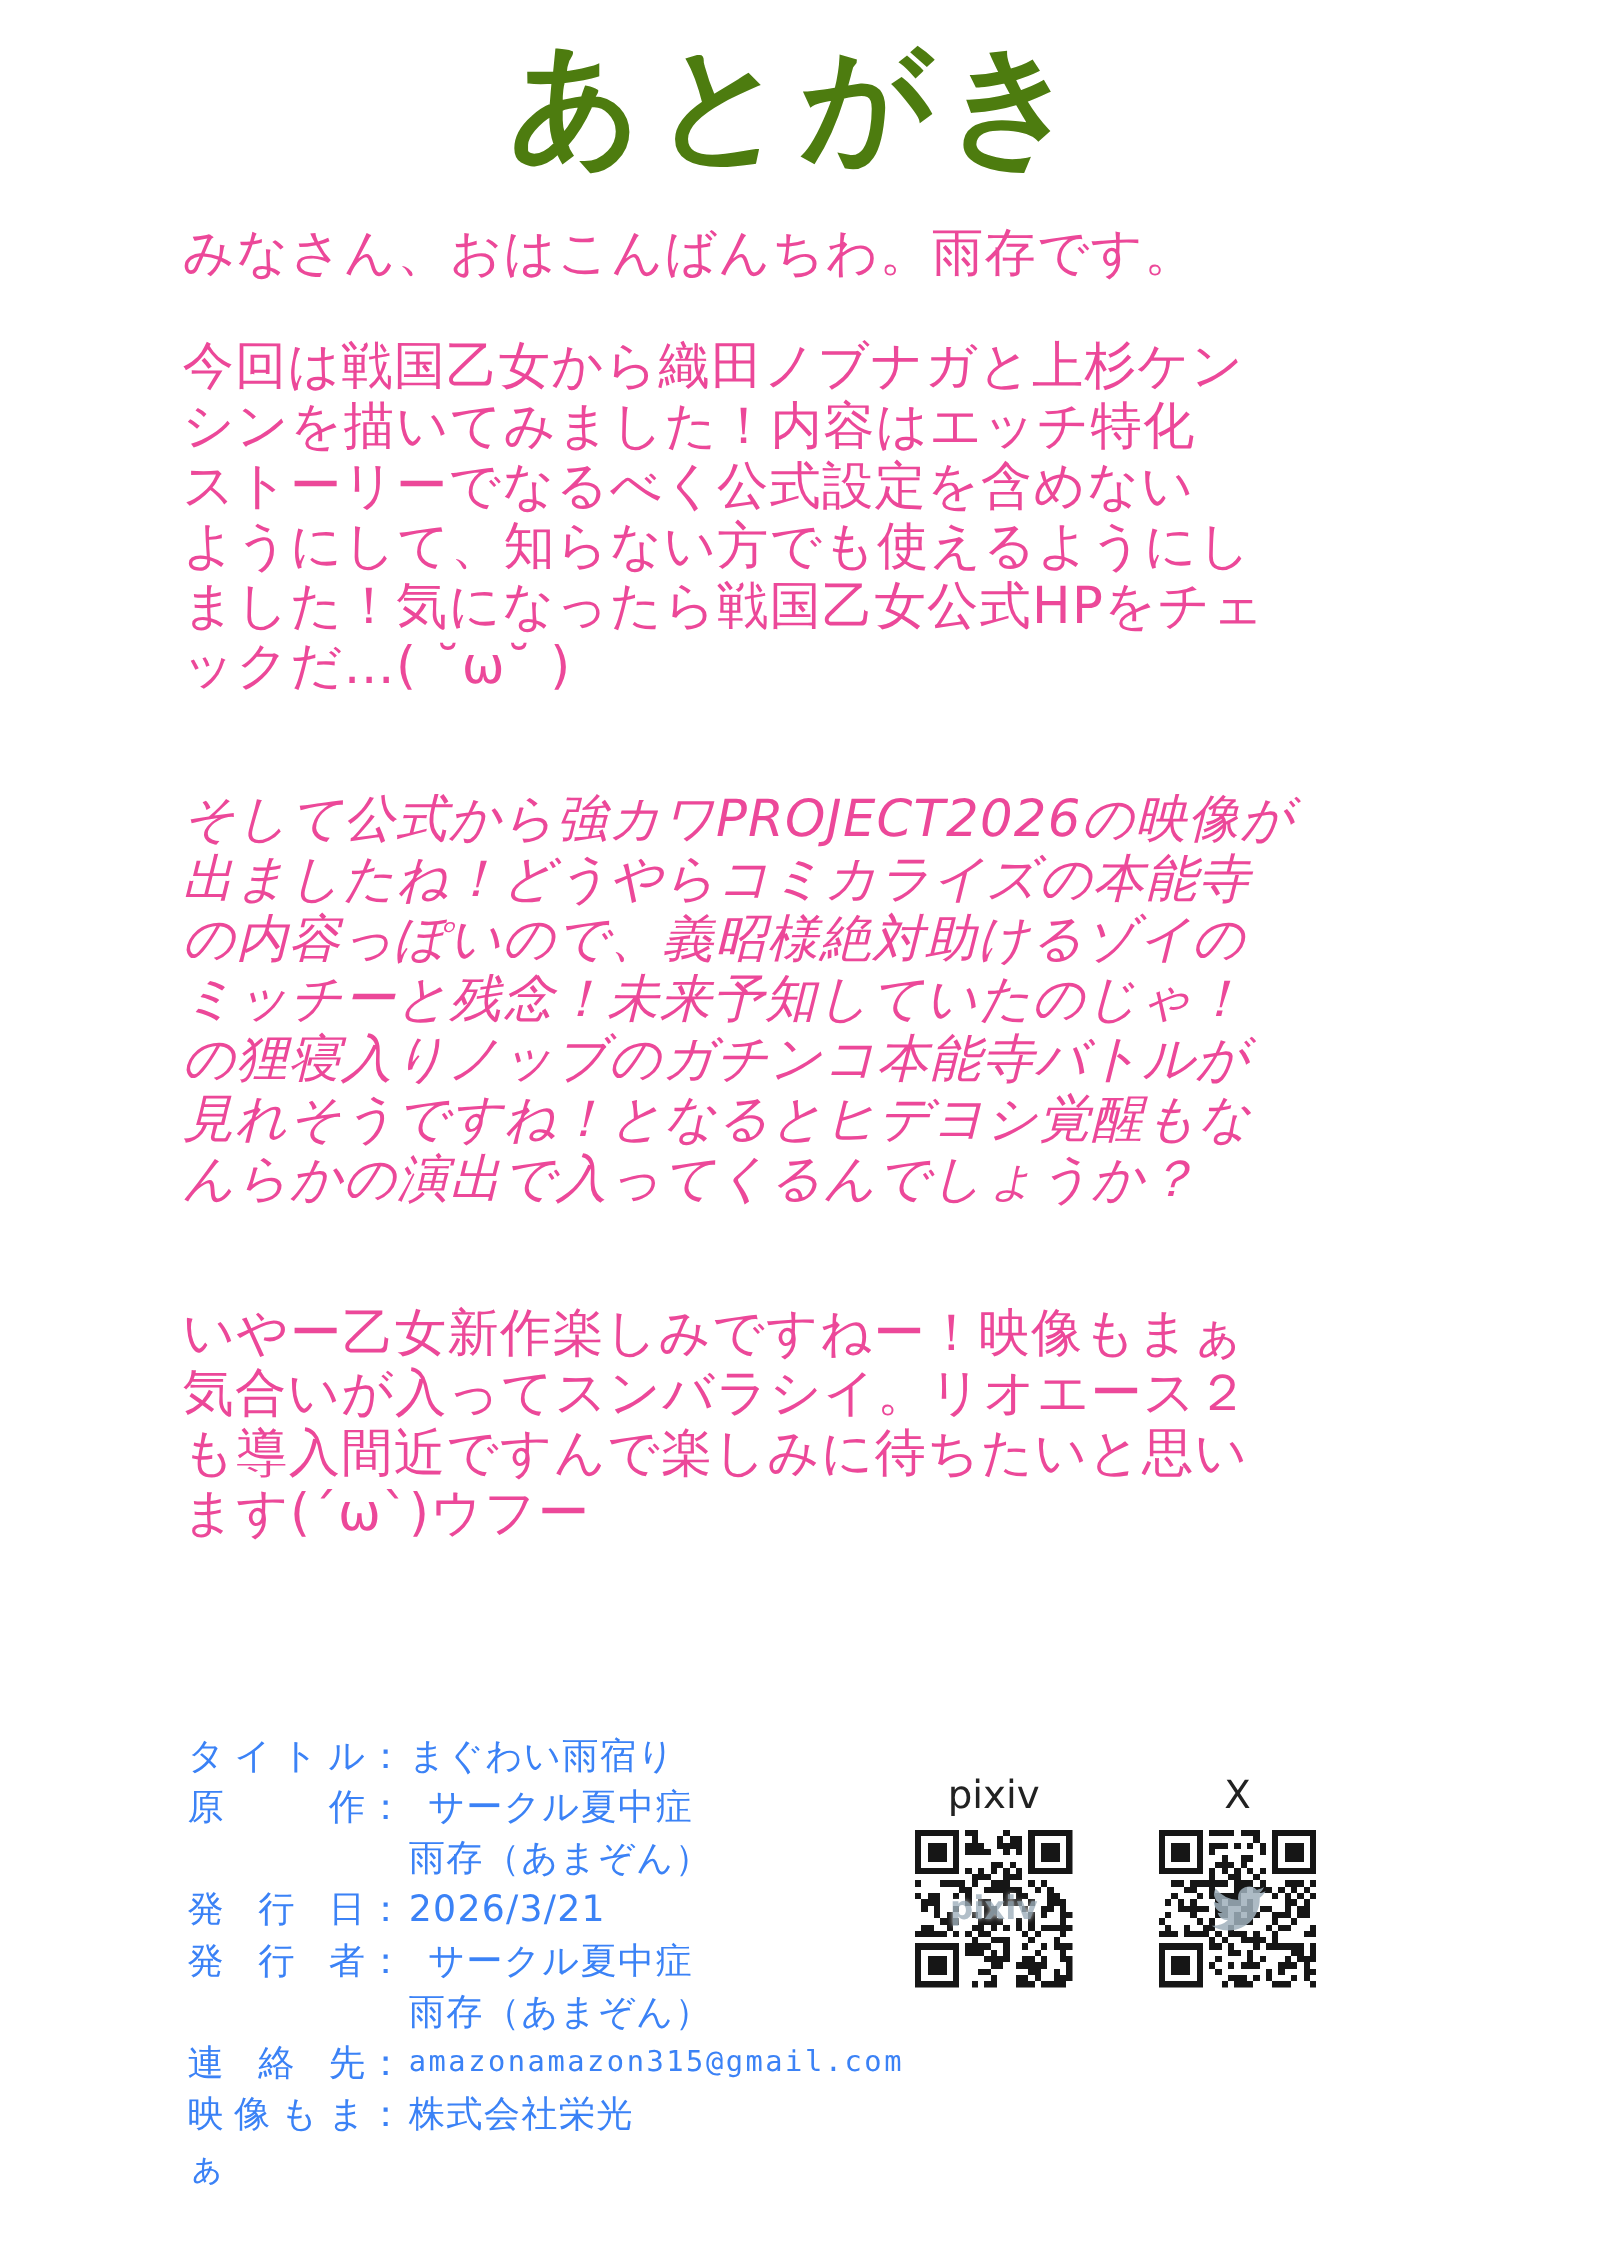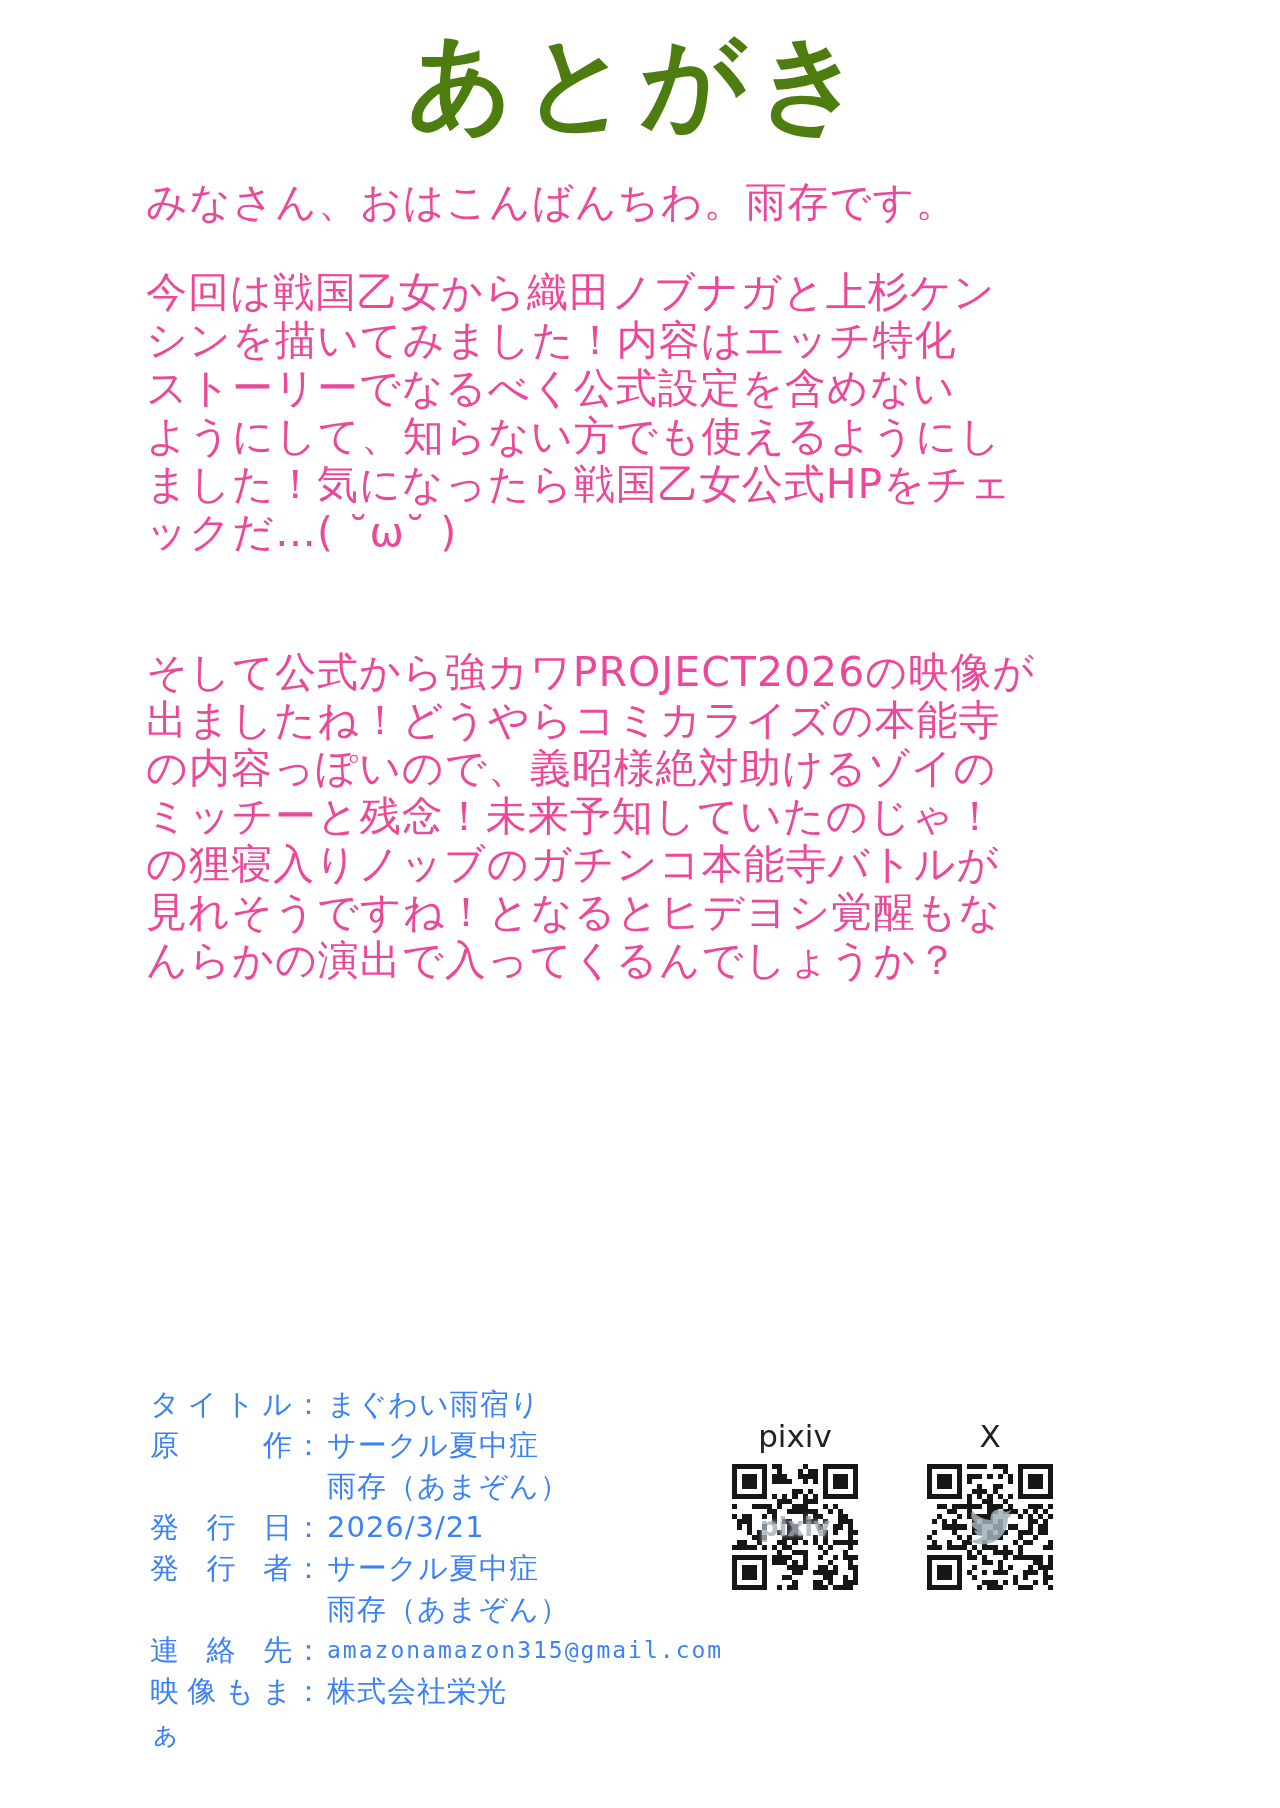--- a/index.html
+++ b/index.html
@@ -36,41 +36,41 @@
     margin: 0;
     font-size: 41px;
     line-height: 48px;
     font-weight: 500;
     white-space: pre-line;
     letter-spacing: 1px;
     color: #ec4899;
   }
   .para-1 { top: 178px; }
   .para-2 { top: 268px; }
-  .para-3 { top: 648px; }
+  .para-3 { top: 631px; font-style: italic; }
   .para-4 { top: 1042px; }
 
   .colophon {
     position: absolute;
     left: 150px;
     top: 1384px;
     font-size: 29px;
     line-height: 41px;
     color: #3b82f6;
   }
   .colophon-row { display: flex; align-items: flex-start; }
   .colophon-label {
     display: inline-block;
     width: 142px;
     text-align: justify;
     text-align-last: justify;
     flex: 0 0 142px;
   }
   .colophon-sep { flex: 0 0 auto; padding: 0 4px 0 2px; }
-  .colophon-value { white-space: pre-line; letter-spacing: 1px; }
+  .colophon-value { white-space: pre-line; letter-spacing: 1px; text-align: center; }
   .value-email { font-family: "DejaVu Sans Mono", "Liberation Mono", monospace; font-size: 23px; letter-spacing: 2px; }
 
   .qr-area {
     position: absolute;
     left: 710px;
     top: 1418px;
     width: 420px;
     height: 230px;
   }
   .qr-block { position: absolute; text-align: center; }
@@ -122,20 +122,24 @@
 ようにして、知らない方でも使えるようにし
 ました！気になったら戦国乙女公式HPをチェ
 ックだ…( ˘ω˘ )</p>
   <p class="para para-3">そして公式から強カワPROJECT2026の映像が
 出ましたね！どうやらコミカライズの本能寺
 の内容っぽいので、義昭様絶対助けるゾイの
 ミッチーと残念！未来予知していたのじゃ！
 の狸寝入りノッブのガチンコ本能寺バトルが
 見れそうですね！となるとヒデヨシ覚醒もな
 んらかの演出で入ってくるんでしょうか？</p>
+  <p class="para para-4">いやー乙女新作楽しみですねー！映像もまぁ
+気合いが入ってスンバラシイ。リオエース２
+も導入間近ですんで楽しみに待ちたいと思い
+ます(´ω`)ウフー</p>
 
   <div class="colophon">
     <div class="colophon-row">
       <span class="colophon-label">タイトル</span>
       <span class="colophon-sep">：</span>
       <span class="colophon-value">まぐわい雨宿り</span>
     </div>
     <div class="colophon-row">
       <span class="colophon-label">原作</span>
       <span class="colophon-sep">：</span>

